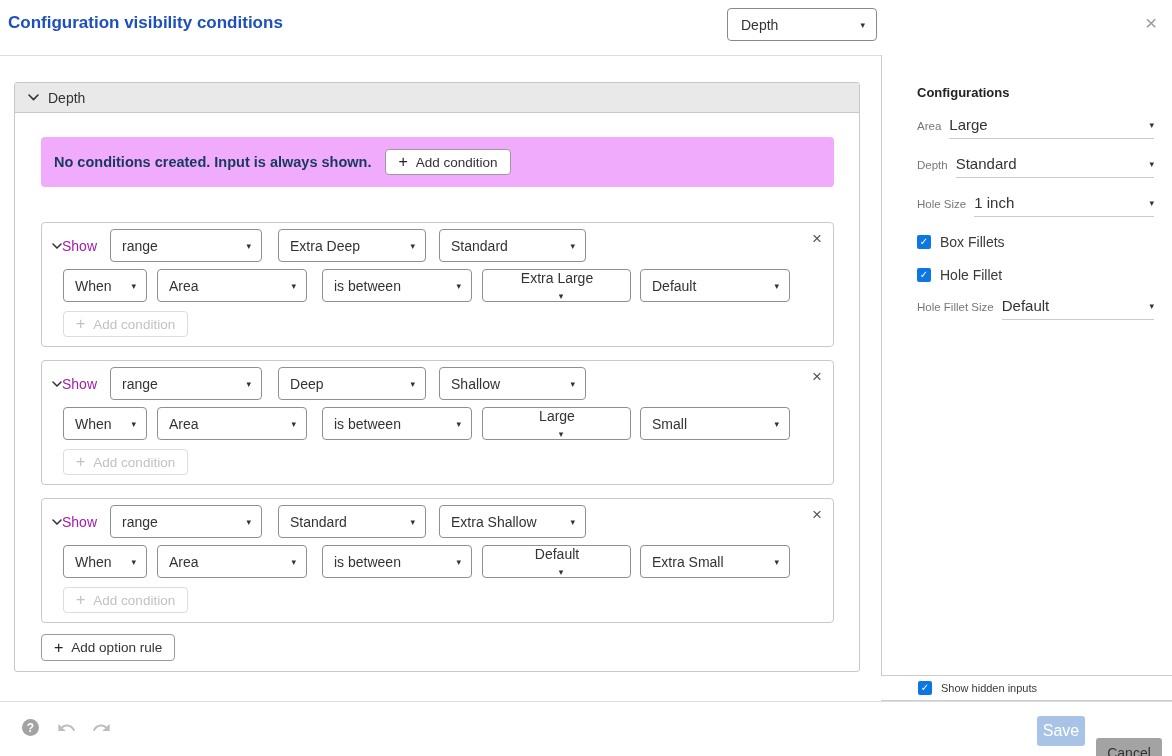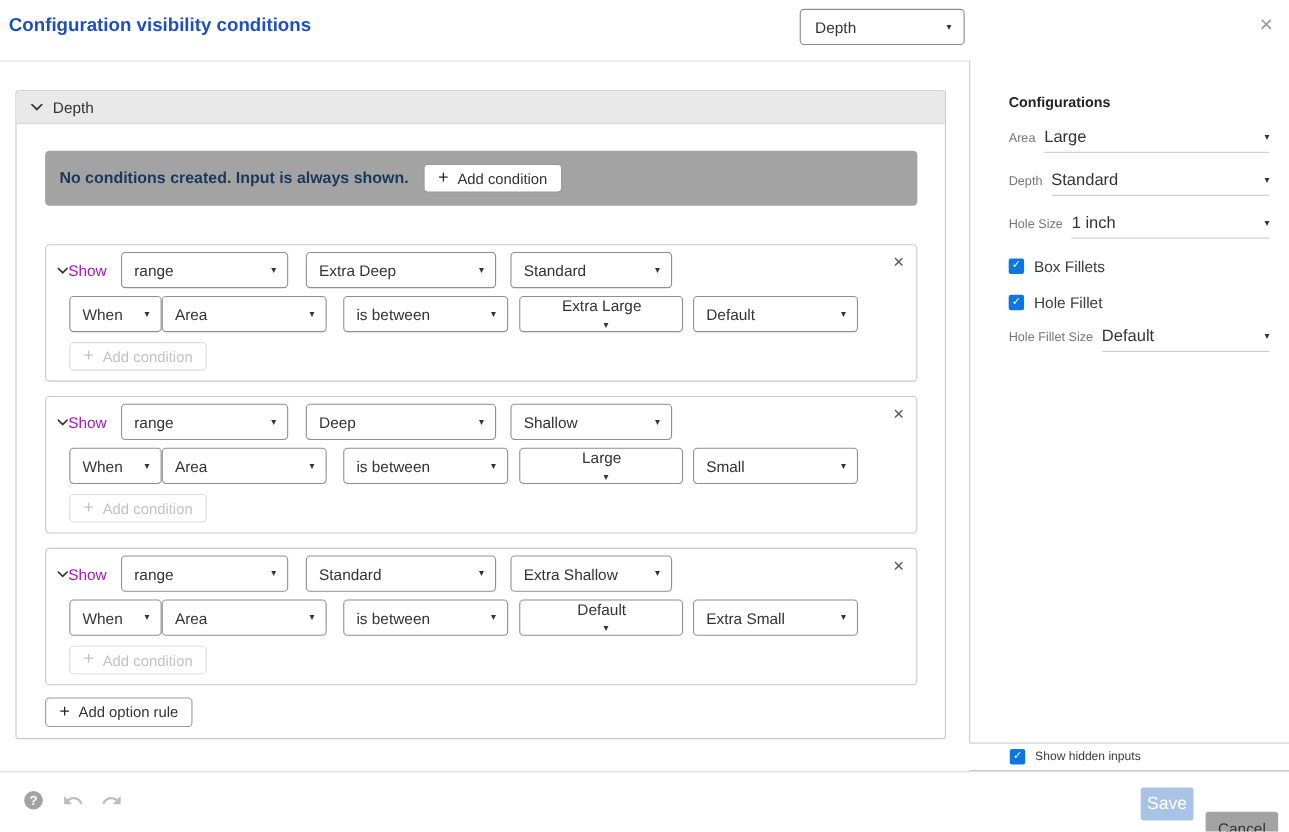--- a/index.html
+++ b/index.html
@@ -31,21 +31,21 @@
   }
   .panel-header {
     height:30px; background:#e9e9e9; border-bottom:1px solid #c8c8c8;
     display:flex; align-items:center; padding-left:13px; gap:9px;
     font-size:14px; color:#333; cursor:pointer; border-radius:2px 2px 0 0;
   }
   .panel-body { position:relative; height:558px; }
 
   .banner {
     position:absolute; left:26px; top:24px; width:793px; height:50px;
-    background:#a3a3a3; border-radius:4px;
+    background:#f0abfc; border-radius:4px;
     display:flex; align-items:center; padding-left:13px;
   }
   .banner-text { font-weight:bold; font-size:14.5px; color:#17395c; }
 
   .btn {
     display:inline-flex; align-items:center; gap:8px; height:26px; padding:0 12px;
     background:#fff; border:1px solid #9a9a9a; border-radius:4px;
     font-size:13.5px; color:#333; cursor:pointer; white-space:nowrap;
   }
   .btn .plus { font-size:16px; line-height:1; color:#222; }
@@ -63,23 +63,23 @@
   .card-x { position:absolute; right:11px; top:7px; font-size:17px; color:#555; cursor:pointer; line-height:1; }
   .card-row2 { position:absolute; left:21px; top:46px; display:flex; }
   .card-row3 { position:absolute; left:21px; top:88px; }
 
   .select {
     height:33px; border:1px solid #8f8f8f; border-radius:4px; background:#fff;
     display:inline-flex; align-items:center; justify-content:space-between;
     padding:0 10px 0 11px; font-size:14px; color:#333; cursor:pointer; white-space:nowrap;
   }
   .w-type { width:152px; margin-right:16px; }
-  .w-from { width:173px; margin-right:13px; }
+  .w-from { width:148px; margin-right:13px; }
   .w-to   { width:147px; }
-  .w-when { width:84px;  }
+  .w-when { width:84px;  margin-right:10px; }
   .w-inp  { width:150px; margin-right:15px; }
   .w-op   { width:150px; margin-right:10px; }
   .w-v1   { width:149px; margin-right:9px;flex-direction:column; }
   .w-v2   { width:150px; }
 
   .add-option-rule { position:absolute; left:26px; top:521px; height:27px; }
 
   
   .sidebar { position:absolute; left:882px; top:55px; width:290px; height:620px; padding:0 18px 0 35px; }
   .sidebar-title { padding-top:30px; font-size:13px; font-weight:bold; color:#222; }

